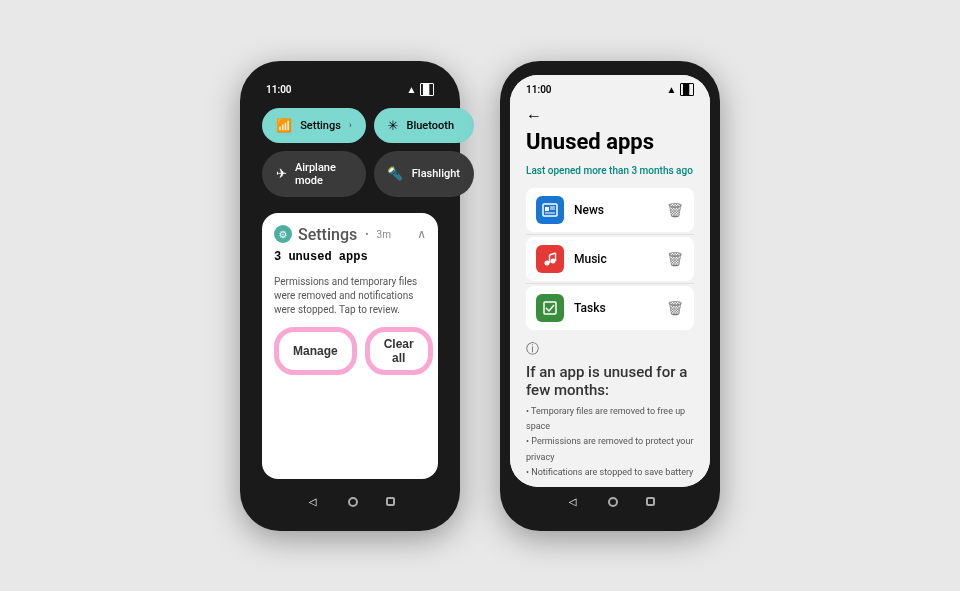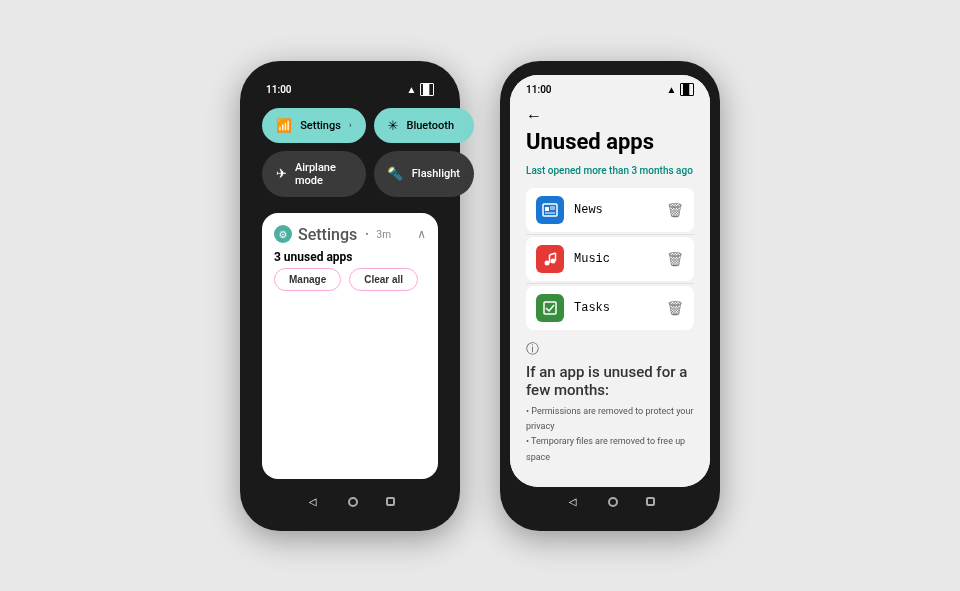--- a/index.html
+++ b/index.html
@@ -158,38 +158,39 @@
     .notif-expand {
       margin-left: auto;
       color: #888;
       font-size: 12px;
       cursor: pointer;
     }
     .notif-title {
       font-size: 12px;
       font-weight: 700;
       color: #000;
-      margin-bottom: 4px;
+      margin-bottom: 11px;
+      font-family: Liberation Mono, monospace;
     }
     .notif-body {
       font-size: 10px;
       color: #555;
       line-height: 1.4;
       margin-bottom: 10px;
     }
     .notif-actions {
       display: flex;
       gap: 8px;
     }
     .notif-btn {
-      border: 1px solid #f9a8d4;
+      border: 5px solid #f9a8d4;
       background: #fff;
       border-radius: 20px;
       padding: 5px 14px;
-      font-size: 10px;
+      font-size: 12px;
       font-weight: 600;
       color: #333;
       cursor: pointer;
     }
 
     
     .ua-screen {
       background: #f2f2f2;
       border-radius: 28px;
       flex: 1;
@@ -252,21 +253,20 @@
       flex-shrink: 0;
     }
     .ua-app-icon.news { background: #1976d2; }
     .ua-app-icon.music { background: #e53935; }
     .ua-app-icon.tasks { background: #388e3c; }
     .ua-app-name {
       font-size: 12px;
       font-weight: 500;
       color: #000;
       flex: 1;
-      font-family: Liberation Mono, monospace;
     }
     .ua-delete-icon {
       color: #777;
       font-size: 14px;
       cursor: pointer;
     }
     .ua-divider {
       height: 1px;
       background: #e0e0e0;
       margin: 0 0 2px;
@@ -341,20 +341,21 @@
 
       <div class="notification-card">
         <div class="notif-header">
           <div class="notif-settings-icon">⚙</div>
           <span class="notif-app-name">Settings</span>
           <span class="notif-time">•</span>
           <span class="notif-time">3m</span>
           <span class="notif-expand">∧</span>
         </div>
         <div class="notif-title">3 unused apps</div>
+        <div class="notif-body">Permissions and temporary files were removed and notifications were stopped. Tap to review.</div>
         <div class="notif-actions">
           <button class="notif-btn">Manage</button>
           <button class="notif-btn">Clear all</button>
         </div>
       </div>
     </div>
 
     <div class="nav-bar">
       <div class="nav-btn nav-back">◁</div>
       <div class="nav-home"></div>
@@ -419,22 +420,23 @@
             </div>
             <span class="ua-app-name">Tasks</span>
             <span class="ua-delete-icon">🗑</span>
           </div>
         </div>
 
         <div class="ua-info-section">
           <div class="ua-info-icon">ⓘ</div>
           <div class="ua-info-title">If an app is unused for a few months:</div>
           <div class="ua-info-list">
+            <div>• Temporary files are removed to free up space</div>
             <div>• Permissions are removed to protect your privacy</div>
-            <div>• Temporary files are removed to free up space</div>
+            <div>• Notifications are stopped to save battery</div>
           </div>
         </div>
       </div>
     </div>
 
     <div class="nav-bar">
       <div class="nav-btn nav-back">◁</div>
       <div class="nav-home"></div>
       <div class="nav-square"></div>
     </div>

